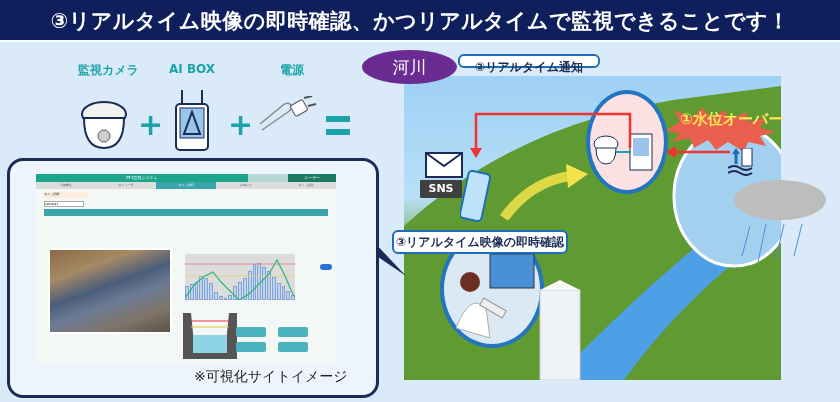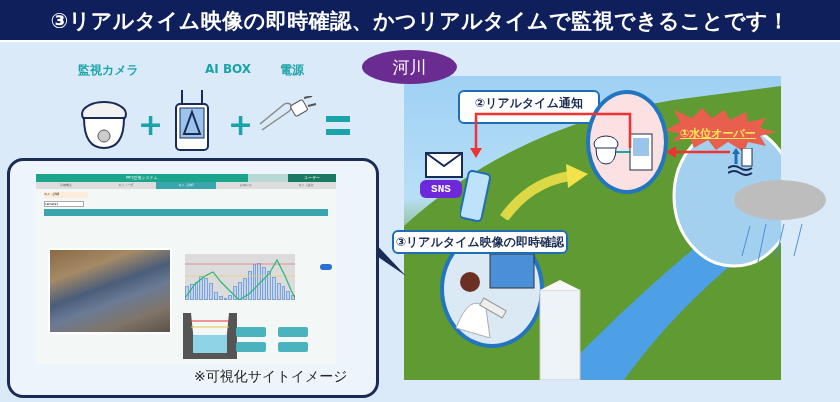--- a/index.html
+++ b/index.html
@@ -19,32 +19,32 @@
   .dash-tabs { display: flex; height: 7px; background: #ddd; font-size: 3px; }
   .dash-tabs div { flex: 1; text-align: center; line-height: 7px; color: #555; }
   .dash-tabs .active { background: #3ba5ad; color: #fff; }
   .caption { position: absolute; left: 194px; top: 368px; font-size: 14px; color: #222; }
   .photo { position: absolute; left: 48px; top: 248px; width: 124px; height: 86px; background: linear-gradient(160deg,#8a6a45 0%,#a58a66 25%,#4a5d7a 45%,#6b7b95 60%,#807468 80%,#5a5148 100%); border: 2px solid #fff; }
   .chart { position: absolute; left: 185px; top: 254px; width: 110px; height: 46px; background: #dcdcdc; }
   .bars { position: absolute; left: 0; bottom: 0; width: 100%; height: 100%; display: flex; align-items: flex-end; gap: 1px; }
   .bars div { flex: 1; background: #bcd3f2; border: 0.5px solid #7fa3d6; }
   .mini-btn { position: absolute; width: 30px; height: 10px; background: #4bb3bd; border-radius: 2px; font-size: 4px; color: #fff; text-align: center; line-height: 10px; }
   .burst { position: absolute; left: 666px; top: 108px; width: 110px; height: 44px; }
-  .burst-text { position: absolute; left: 680px; top: 126px; color: #ffe75a; font-weight: bold; font-size: 11px; text-decoration: underline; }
+  .burst-text { position: absolute; left: 680px; top: 110px; color: #ffe75a; font-weight: bold; font-size: 15px; }
   .circle-node { position: absolute; border-radius: 50%; border: 4px solid #2375c0; }
-  .sns { position: absolute; left: 420px; top: 180px; width: 42px; height: 18px; background: #6d28d9; color: #fff; font-weight: bold; font-size: 11px; text-align: center; line-height: 18px; border-radius: 6px; font-family: Liberation Mono, monospace; }
+  .sns { position: absolute; left: 420px; top: 180px; width: 42px; height: 18px; background: #404040; color: #fff; font-weight: bold; font-size: 11px; text-align: center; line-height: 18px; border-radius: 1px; }
 </style>
 </head>
 <body>
 
 <div class="header">③リアルタイム映像の即時確認、かつリアルタイムで監視できることです！</div>
 <div class="bg-panel"></div>
 
 <div class="lbl" style="left:78px;top:62px;font-family:Liberation Serif, serif;">監視カメラ</div>
-<div class="lbl" style="left:169px;top:62px;margin-left:36px;">AI BOX</div>
+<div class="lbl" style="left:169px;top:62px;">AI BOX</div>
 <div class="lbl" style="left:280px;top:62px;">電源</div>
 
 <svg style="position:absolute;left:78px;top:100px;" width="52" height="52">
   <ellipse cx="26" cy="14" rx="22" ry="12" fill="#f2f2f2" stroke="#1a2c55" stroke-width="2"></ellipse>
   <path d="M6 18 Q6 48 26 48 Q46 48 46 18 Z" fill="#fff" stroke="#1a2c55" stroke-width="2"></path>
   <circle cx="26" cy="36" r="6" fill="#ccc" stroke="#555"></circle>
 </svg>
 <div class="plus" style="left:138px;top:110px;">+</div>
 <svg style="position:absolute;left:172px;top:88px;" width="40" height="66">
   <line x1="10" y1="2" x2="10" y2="18" stroke="#1a2c55" stroke-width="2"></line>
@@ -66,21 +66,21 @@
   </div>
 
 <div class="scene">
   <svg width="377" height="304" style="position:absolute;left:0;top:0;">
     <path d="M0 150 Q120 40 300 20 L377 10 L377 304 L0 304 Z" fill="#5f9a32"></path>
     <path d="M150 304 Q240 210 330 140 L377 100 L377 150 Q280 220 220 304 Z" fill="#4ea0e6"></path>
     <ellipse cx="330" cy="120" rx="60" ry="70" fill="#a3d0ee" stroke="#fff" stroke-width="3"></ellipse>
   </svg>
 </div>
 <div class="river-pill">河川</div>
-<div class="notice" style="left:458px;top:54px;width:142px;height:34px;line-height:22px;margin-top:36px;">②リアルタイム通知</div>
+<div class="notice" style="left:458px;top:54px;width:142px;height:14px;line-height:22px;">②リアルタイム通知</div>
 
 <div class="circle-node" style="left:586px;top:90px;width:82px;height:104px;background:#fbe1e1;"></div>
 <svg style="position:absolute;left:590px;top:120px;" width="70" height="60">
   <ellipse cx="16" cy="24" rx="12" ry="8" fill="#fff" stroke="#1a2c55"></ellipse>
   <path d="M6 28 Q6 44 16 44 Q26 44 26 28Z" fill="#fff" stroke="#1a2c55"></path>
   <line x1="26" y1="32" x2="40" y2="32" stroke="#1aa3a8" stroke-width="2"></line>
   <rect x="40" y="14" width="22" height="36" fill="#fff" stroke="#1a2c55"></rect>
   <rect x="43" y="18" width="16" height="18" fill="#9ac4ec"></rect>
 </svg>
 <svg style="position:absolute;left:470px;top:108px;" width="270" height="64">

